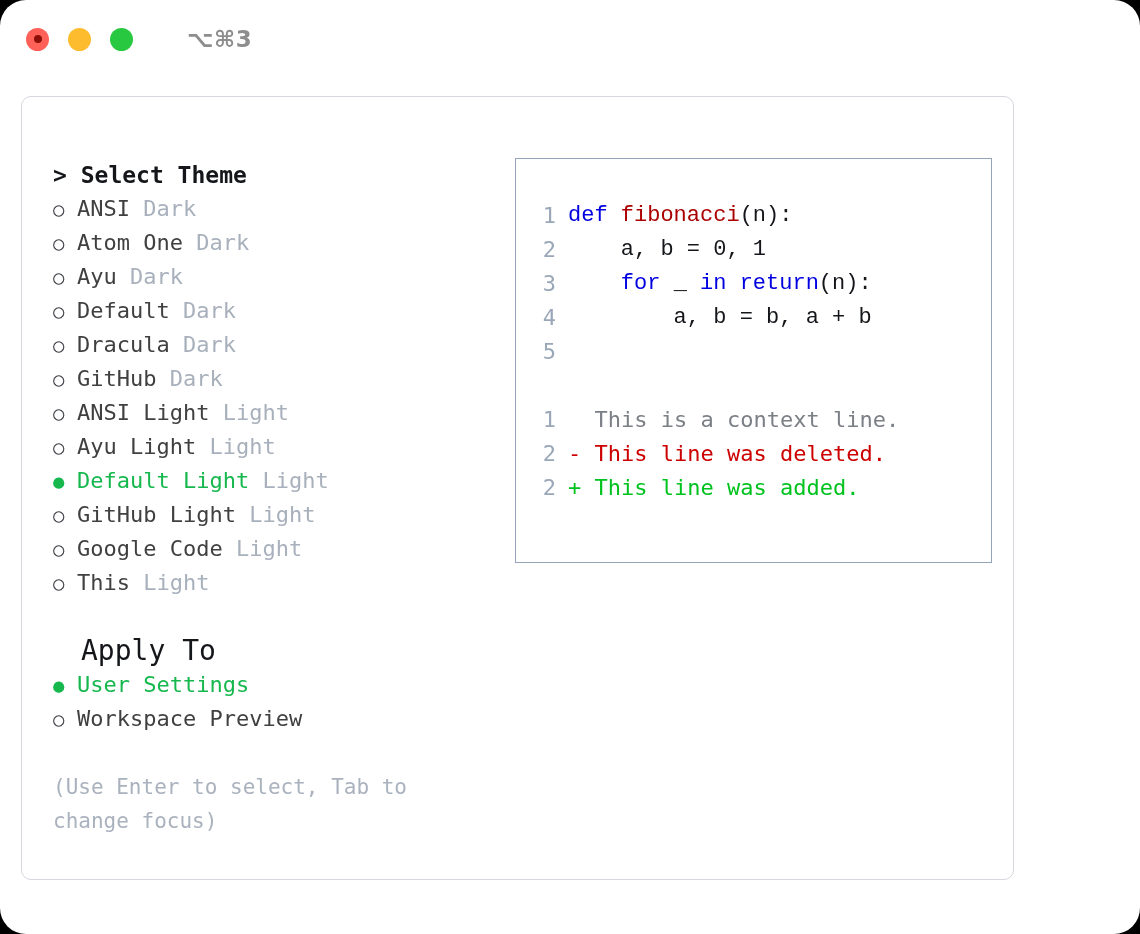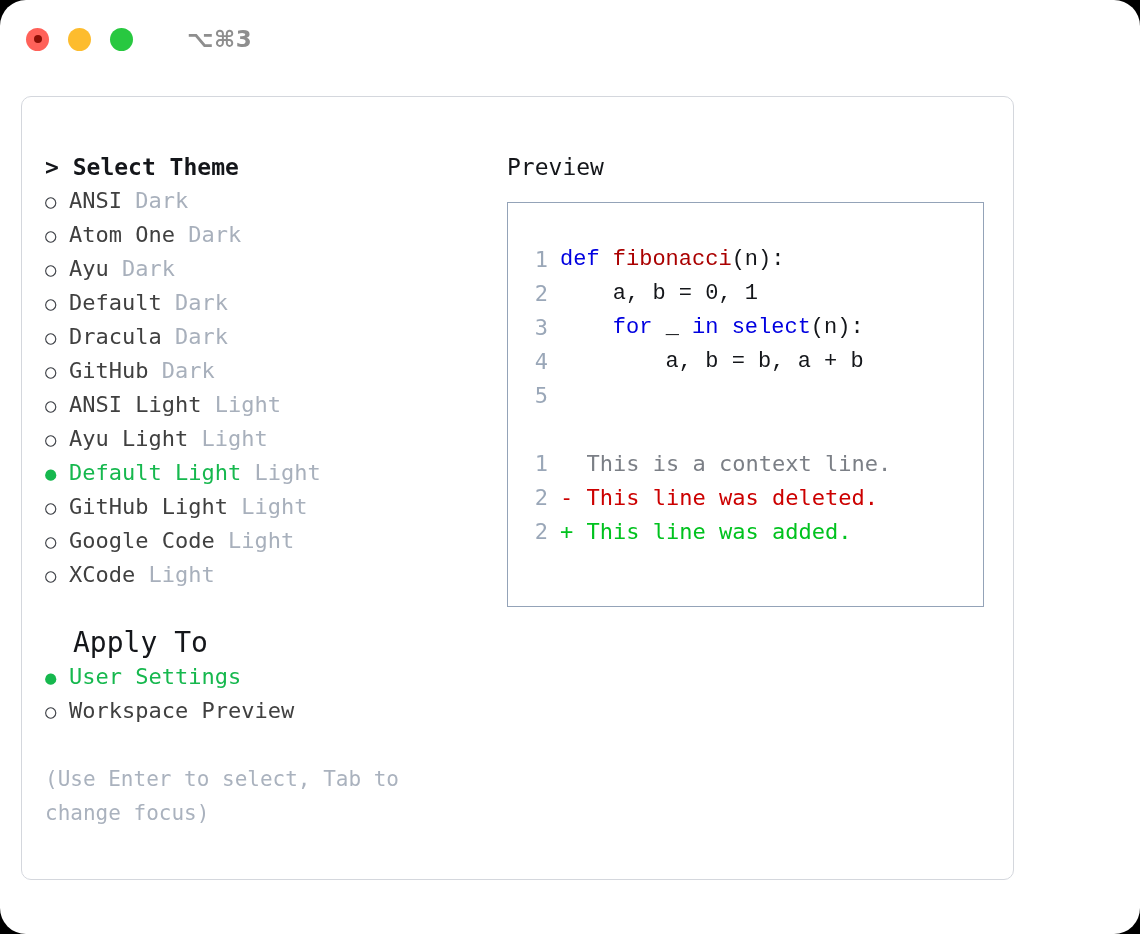--- a/index.html
+++ b/index.html
@@ -52,21 +52,21 @@
   }
 
   
   .panel {
     position: absolute;
     left: 21px; top: 96px;
     width: 993px; height: 784px;
     border: 1.5px solid #d4d7dd;
     border-radius: 10px;
     background: #ffffff;
-    padding: 5px;
+    padding: 13px;
   }
 
   .columns { display: flex; height: 100%; }
   .col-left  { width: 480px; padding: 48px 0 0 18px; }
   .col-right { flex: 1; padding: 48px 0 0 0; }
 
   
   .heading {
     font-size: 23px;
     font-weight: 700;
@@ -181,43 +181,42 @@
             <div class="opt"><span class="bullet">○</span><span class="opt-label">Atom One</span><span class="opt-label"> </span><span class="opt-tag">Dark</span></div>
             <div class="opt"><span class="bullet">○</span><span class="opt-label">Ayu</span><span class="opt-label"> </span><span class="opt-tag">Dark</span></div>
             <div class="opt"><span class="bullet">○</span><span class="opt-label">Default</span><span class="opt-label"> </span><span class="opt-tag">Dark</span></div>
             <div class="opt"><span class="bullet">○</span><span class="opt-label">Dracula</span><span class="opt-label"> </span><span class="opt-tag">Dark</span></div>
             <div class="opt"><span class="bullet">○</span><span class="opt-label">GitHub</span><span class="opt-label"> </span><span class="opt-tag">Dark</span></div>
             <div class="opt"><span class="bullet">○</span><span class="opt-label">ANSI Light</span><span class="opt-label"> </span><span class="opt-tag">Light</span></div>
             <div class="opt"><span class="bullet">○</span><span class="opt-label">Ayu Light</span><span class="opt-label"> </span><span class="opt-tag">Light</span></div>
             <div class="opt selected"><span class="bullet on">●</span><span class="opt-label">Default Light</span><span class="opt-label"> </span><span class="opt-tag">Light</span></div>
             <div class="opt"><span class="bullet">○</span><span class="opt-label">GitHub Light</span><span class="opt-label"> </span><span class="opt-tag">Light</span></div>
             <div class="opt"><span class="bullet">○</span><span class="opt-label">Google Code</span><span class="opt-label"> </span><span class="opt-tag">Light</span></div>
-            <div class="opt"><span class="bullet">○</span><span class="opt-label">XCode</span><span class="opt-label"> </span><span class="opt-tag">Light</span></div>
+            <div class="opt"><span class="bullet">○</span><span class="opt-label">This</span><span class="opt-label"> </span><span class="opt-tag">Light</span></div>
           </div>
 
         <div class="section-gap"></div>
 
         <div class="subheading">Apply To</div>
 
         <div id="apply-list">
             <div class="opt selected"><span class="bullet on">●</span><span class="opt-label">User Settings</span></div>
             <div class="opt"><span class="bullet">○</span><span class="opt-label">Workspace Preview</span></div>
           </div>
 
         <div class="hint">(Use Enter to select, Tab to change focus)</div>
       </div>
 
       <div class="col-right">
-        <div class="preview-title">Preview</div>
 
         <div class="preview-box">
           <div id="code-block">
               <div class="code-line"><span class="lineno">1</span><span class="code-text"><span class="kw">def </span><span class="fn">fibonacci</span><span class="plain">(n):</span></span></div>
               <div class="code-line"><span class="lineno">2</span><span class="code-text"><span class="plain">    a, b = 0, 1</span></span></div>
-              <div class="code-line"><span class="lineno">3</span><span class="code-text"><span class="plain">    </span><span class="kw">for </span><span class="plain">_ </span><span class="kw">in </span><span class="kw">select</span><span class="plain">(n):</span></span></div>
+              <div class="code-line"><span class="lineno">3</span><span class="code-text"><span class="plain">    </span><span class="kw">for </span><span class="plain">_ </span><span class="kw">in </span><span class="kw">return</span><span class="plain">(n):</span></span></div>
               <div class="code-line"><span class="lineno">4</span><span class="code-text"><span class="plain">        a, b = b, a + b</span></span></div>
               <div class="code-line"><span class="lineno">5</span></div>
             </div>
           <div class="blank-gap"></div>
           <div id="diff-block">
               <div class="code-line"><span class="lineno">1</span><span class="diff-ctx">  </span><span class="diff-ctx">This is a context line.</span></div>
               <div class="code-line"><span class="lineno">2</span><span class="diff-del">- </span><span class="diff-del">This line was deleted.</span></div>
               <div class="code-line"><span class="lineno">2</span><span class="diff-add">+ </span><span class="diff-add">This line was added.</span></div>
             </div>
         </div>

